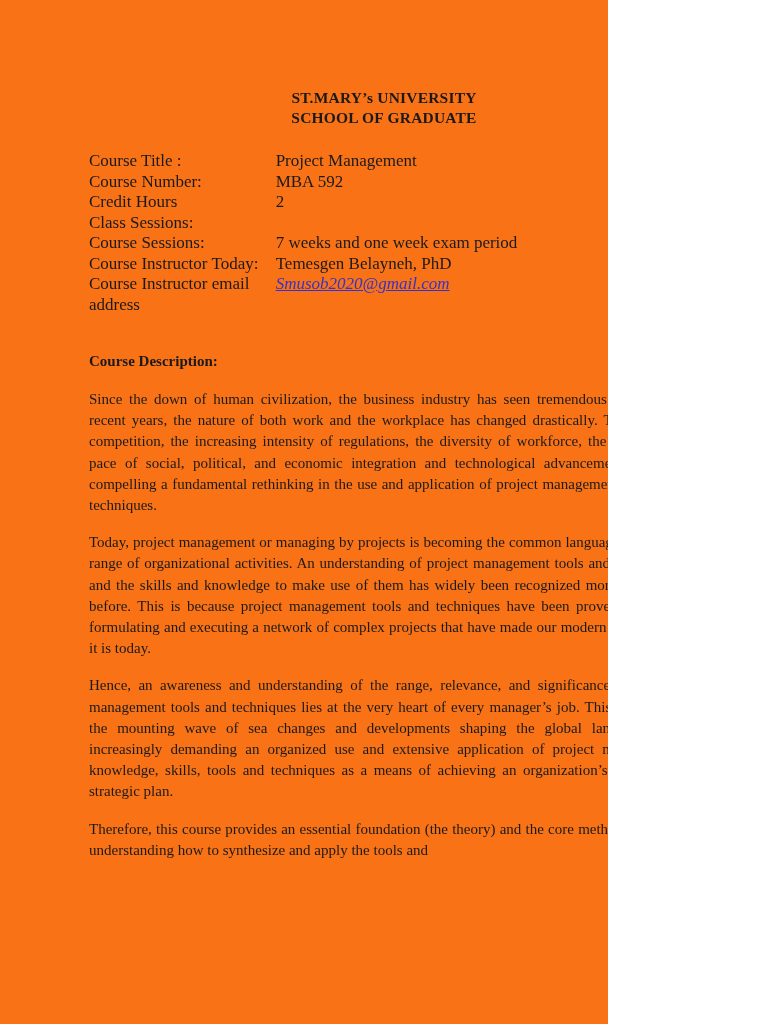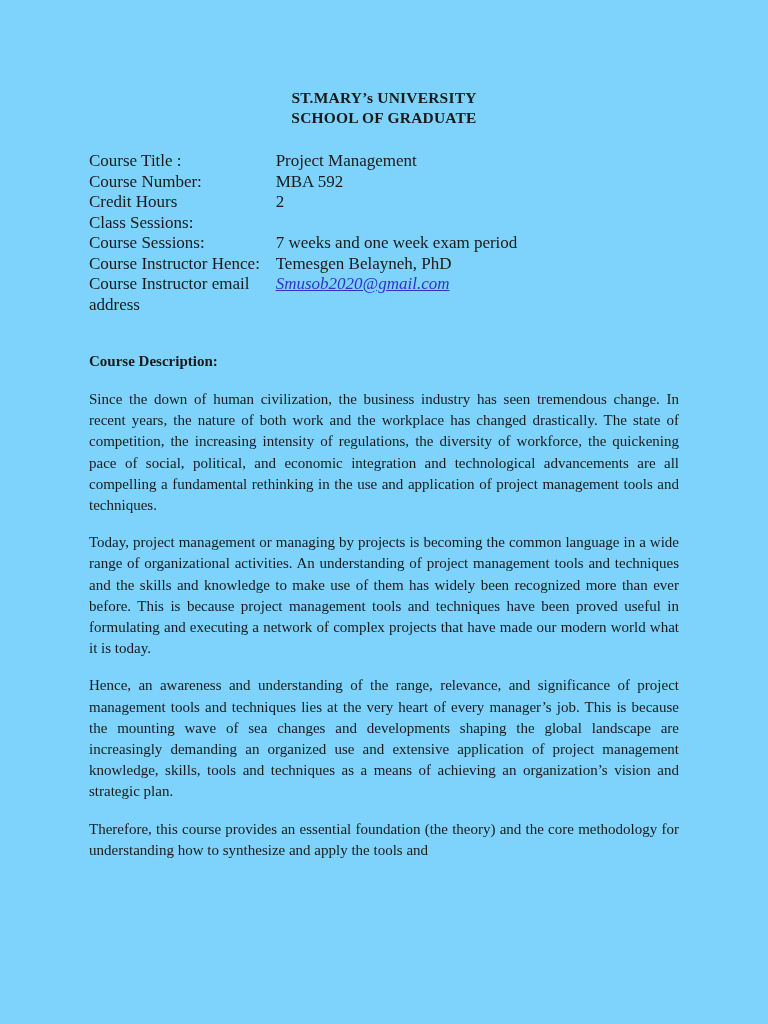--- a/index.html
+++ b/index.html
@@ -3,23 +3,23 @@
 <meta charset="utf-8">
 <title>Course Syllabus</title>
 <style>
   html, body {
     margin: 0;
     padding: 0;
     background: #ffffff;
   }
   .page {
     position: relative;
-    width: 768px;
+    width: 608px;
     height: 1024px;
-    background: #7dd3fc;
+    background: #f97316;
     overflow: hidden;
     font-family: "Liberation Serif", "DejaVu Serif", serif;
     color: #1a1a1a;
     box-sizing: border-box;
     padding-left: 42px;
   }
   .content {
     position: absolute;
     left: 89px;
     top: 88px;
@@ -115,21 +115,21 @@
         </tr>
         <tr>
           <td class="label">Class Sessions:</td>
           <td class="value"></td>
         </tr>
         <tr>
           <td class="label">Course Sessions:</td>
           <td class="value">7 weeks and one week exam period</td>
         </tr>
         <tr>
-          <td class="label">Course Instructor Hence:</td>
+          <td class="label">Course Instructor Today:</td>
           <td class="value value-italic">Temesgen Belayneh, PhD</td>
         </tr>
         <tr>
           <td class="label">Course Instructor email address</td>
           <td class="value">
             <span class="email-link" style="color: rgb(51, 51, 204); margin-top: 12px;">Smusob2020@gmail.com</span>
           </td>
         </tr>
       </tbody>
     </table>

